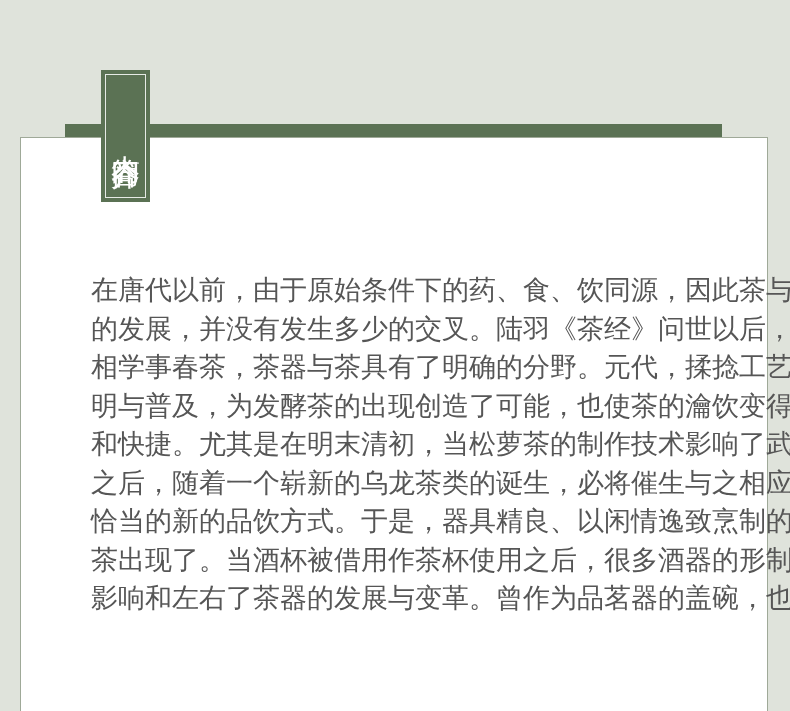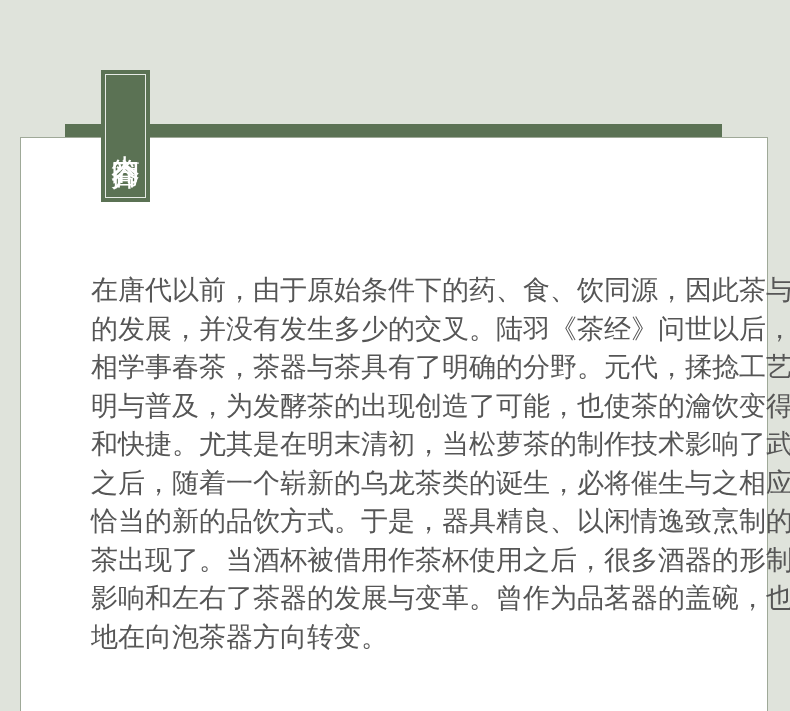--- a/index.html
+++ b/index.html
@@ -84,14 +84,13 @@
 <div class="intro-paragraph">
   <div class="paragraph-line">在唐代以前，由于原始条件下的药、食、饮同源，因此茶与茶器</div>
   <div class="paragraph-line">的发展，并没有发生多少的交叉。陆羽《茶经》问世以后，人间</div>
   <div class="paragraph-line">相学事春茶，茶器与茶具有了明确的分野。元代，揉捻工艺的发</div>
   <div class="paragraph-line">明与普及，为发酵茶的出现创造了可能，也使茶的瀹饮变得简单</div>
   <div class="paragraph-line">和快捷。尤其是在明末清初，当松萝茶的制作技术影响了武夷茶</div>
   <div class="paragraph-line">之后，随着一个崭新的乌龙茶类的诞生，必将催生与之相应的最</div>
   <div class="paragraph-line">恰当的新的品饮方式。于是，器具精良、以闲情逸致烹制的工夫</div>
   <div class="paragraph-line">茶出现了。当酒杯被借用作茶杯使用之后，很多酒器的形制，便</div>
   <div class="paragraph-line">影响和左右了茶器的发展与变革。曾作为品茗器的盖碗，也渐渐</div>
-  <div class="paragraph-line last-line">地在向泡茶器方向转变。</div>
 </div>
 
 </body></html>

